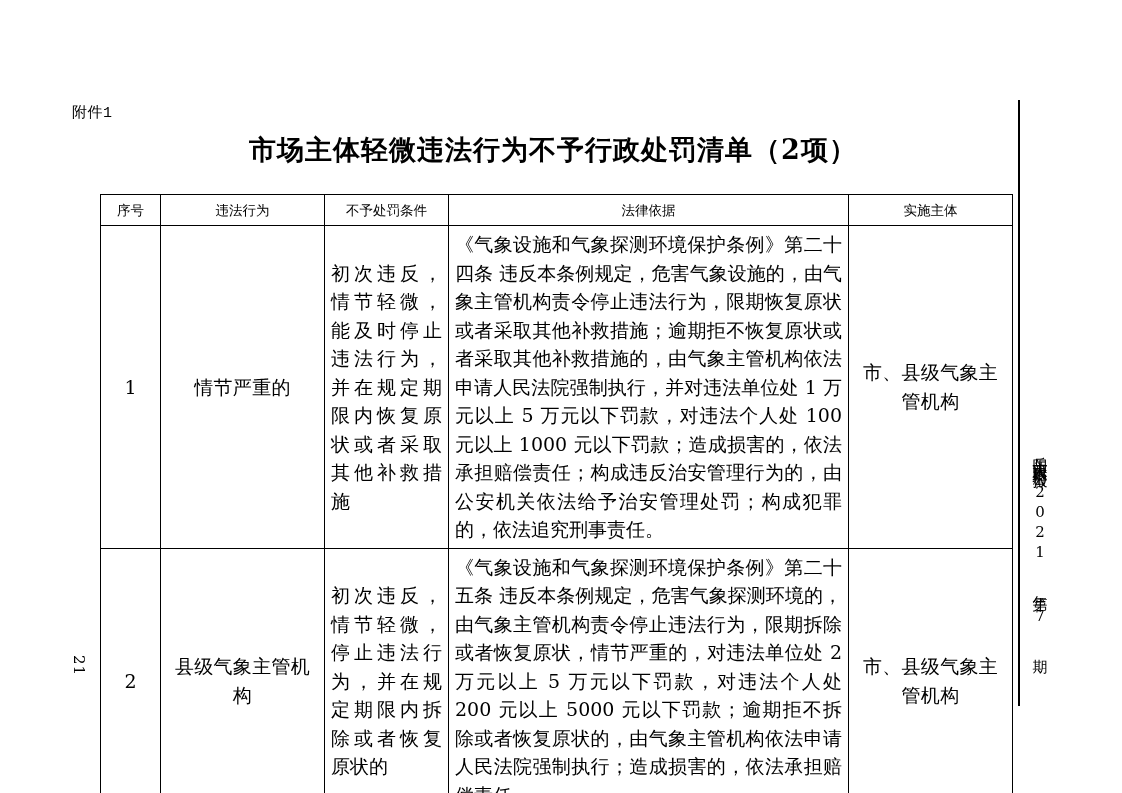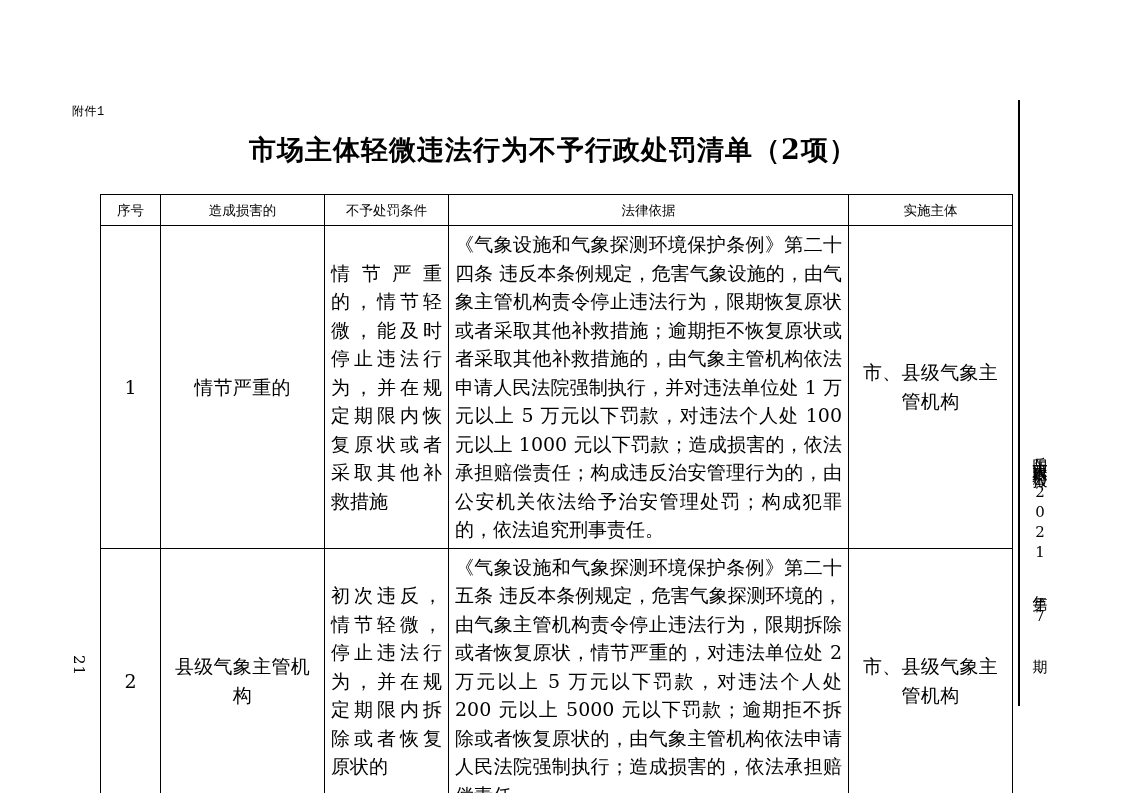--- a/index.html
+++ b/index.html
@@ -19,21 +19,21 @@
   .page {
     position: absolute;
     inset: 0;
   }
 
   
   .attachment-label {
     position: absolute;
     left: 72px;
     top: 103px;
-    font-size: 12px;
+    font-size: 15px;
     letter-spacing: 0.5px;
     font-family: Liberation Mono, monospace;
   }
 
   
   .doc-title {
     position: absolute;
     left: 0;
     right: 16px;
     top: 132px;
@@ -157,31 +157,31 @@
       <colgroup>
         <col class="c-no">
         <col class="c-act">
         <col class="c-cond">
         <col class="c-law">
         <col class="c-org">
       </colgroup>
       <thead>
         <tr>
           <th>序号</th>
-          <th>造成损害的</th>
+          <th>违法行为</th>
           <th>不予处罚条件</th>
           <th>法律依据</th>
           <th>实施主体</th>
         </tr>
       </thead>
       <tbody>
         <tr class="row-1">
           <td class="cell-no">1</td>
           <td class="cell-act">情节严重的</td>
-          <td class="cell-cond">情节严重的，情节轻微，能及时停止违法行为，并在规定期限内恢复原状或者采取其他补救措施</td>
+          <td class="cell-cond">初次违反，情节轻微，能及时停止违法行为，并在规定期限内恢复原状或者采取其他补救措施</td>
           <td class="cell-law">《气象设施和气象探测环境保护条例》第二十四条  违反本条例规定，危害气象设施的，由气象主管机构责令停止违法行为，限期恢复原状或者采取其他补救措施；逾期拒不恢复原状或者采取其他补救措施的，由气象主管机构依法申请人民法院强制执行，并对违法单位处 1 万元以上 5 万元以下罚款，对违法个人处 100 元以上 1000 元以下罚款；造成损害的，依法承担赔偿责任；构成违反治安管理行为的，由公安机关依法给予治安管理处罚；构成犯罪的，依法追究刑事责任。</td>
           <td class="cell-org">市、县级气象主管机构</td>
         </tr>
         <tr class="row-2">
           <td class="cell-no">2</td>
           <td class="cell-act">县级气象主管机构</td>
           <td class="cell-cond">初次违反，情节轻微，停止违法行为，并在规定期限内拆除或者恢复原状的</td>
           <td class="cell-law">《气象设施和气象探测环境保护条例》第二十五条  违反本条例规定，危害气象探测环境的，由气象主管机构责令停止违法行为，限期拆除或者恢复原状，情节严重的，对违法单位处 2 万元以上 5 万元以下罚款，对违法个人处 200 元以上 5000 元以下罚款；逾期拒不拆除或者恢复原状的，由气象主管机构依法申请人民法院强制执行；造成损害的，依法承担赔偿责任。</td>
           <td class="cell-org">市、县级气象主管机构</td>
         </tr>

